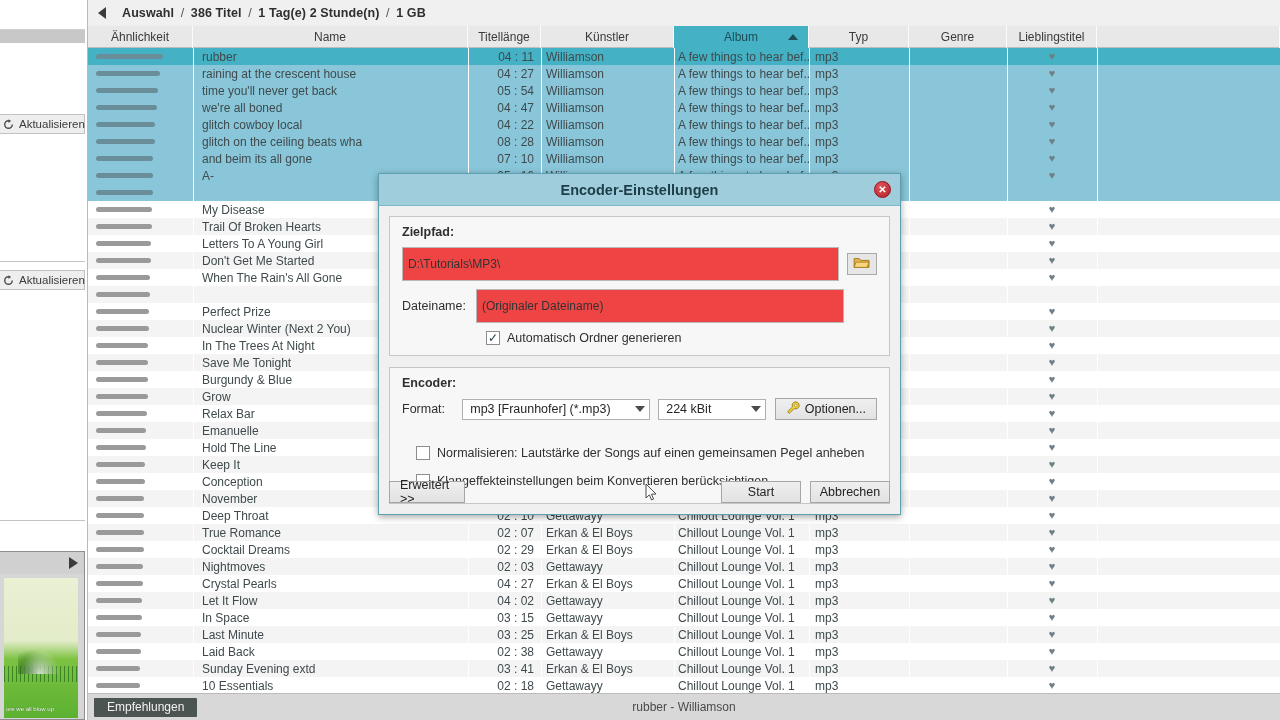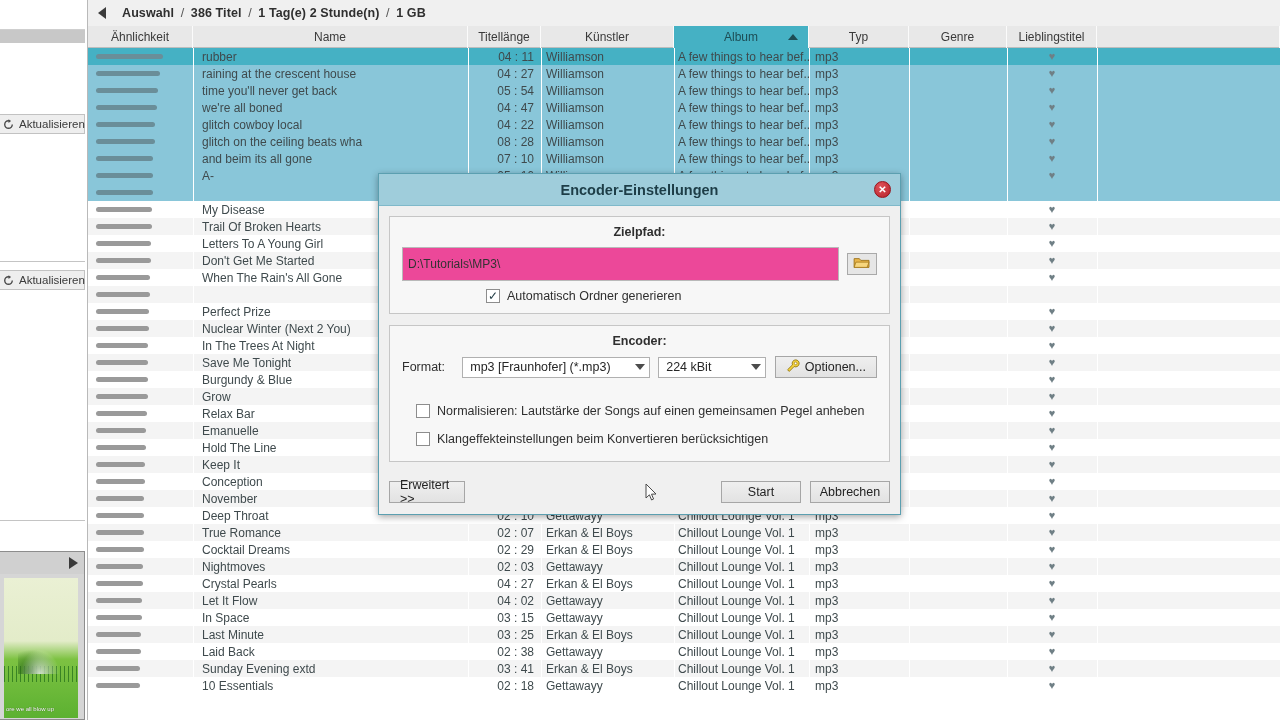--- a/index.html
+++ b/index.html
@@ -161,27 +161,27 @@
     display:flex; align-items:center; justify-content:center;
     color:#fff; font-size: 10px; font-weight: bold; line-height: 1;
   }
   .dlg-body { padding: 10px 10px 0 10px; }
 
   .group {
     border: 1px solid #c6c6c6; background:#f7f7f7;
     position: relative; padding: 8px 12px 10px 12px; margin-bottom: 11px;
   }
   .group-title {
-    text-align:center; font-size: 12.5px; font-weight:bold; color:#2f2f2f;
+    text-align:left; font-size: 12.5px; font-weight:bold; color:#2f2f2f;
     margin-bottom: 8px;
   }
   .row { display:flex; align-items:center; margin-bottom: 8px; }
   .lbl { font-size: 12.5px; color:#2f2f2f; }
   .tinput {
-    background:#ec4899; border:1px solid #b9b9b9; height: 20px;
+    background:#ef4444; border:1px solid #b9b9b9; height: 20px;
     font-size: 12px; color:#333; padding: 16px 5px;
     display:flex; align-items:center;
   }
   .folder-btn {
     width: 30px; height: 22px; background:#e6e6e6; border:1px solid #a9a9a9;
     display:flex; align-items:center; justify-content:center; margin-left: 8px;
   }
   .chk-row { display:flex; align-items:center; gap: 7px; }
   .chk {
     width: 14px; height: 14px; background:#fff; border:1px solid #8d8d8d;
@@ -862,20 +862,24 @@
           <div class="td c-alb" style="width: 135px;">Chillout Lounge Vol. 1</div>
           <div class="td c-typ" style="width: 100px;">mp3</div>
           <div class="td c-gen" style="width: 98px;"></div>
           <div class="td c-fav" style="width: 90px;">
             <span class="heart">♥</span>
           </div>
           <div class="td c-extra" style="width: 183px;"></div>
         </div>
       </div>
 
+    <div class="bottom-bar">
+      <div class="tab-empf">Empfehlungen</div>
+      <div class="now-playing">rubber - Williamson</div>
+    </div>
   <div class="vline" style="left: 105px;"></div>
       <div class="vline" style="left: 380px;"></div>
       <div class="vline" style="left: 453px;"></div>
       <div class="vline" style="left: 586px;"></div>
       <div class="vline" style="left: 721px;"></div>
       <div class="vline" style="left: 821px;"></div>
       <div class="vline" style="left: 919px;"></div>
       <div class="vline" style="left: 1009px;"></div>
     </div>
 
@@ -895,20 +899,24 @@
           <div class="folder-btn">
             <span>
               <svg viewBox="0 0 20 16" width="18" height="14">
                 <path d="M1 3h6l1.6 2H18v8H1z" fill="#e8b54a" stroke="#9a6f12" stroke-width="1"></path>
                 <path d="M3 7h15l-2.2 6H1z" fill="#f7d67e" stroke="#9a6f12" stroke-width="0.8"></path>
               </svg>
             </span>
           </div>
         </div>
 
+        <div class="row">
+          <div class="lbl" style="width:74px;">Dateiname:</div>
+          <div class="tinput" style="width:368px;">(Originaler Dateiname)</div>
+        </div>
 
         <div class="chk-row" style="margin-left:84px;">
           <div class="chk" id="chk-autofolder">✓</div>
           <span class="lbl">Automatisch Ordner generieren</span>
         </div>
       </div>
 
       <div class="group" style="height:137px;">
         <div class="group-title">Encoder:</div>
 

